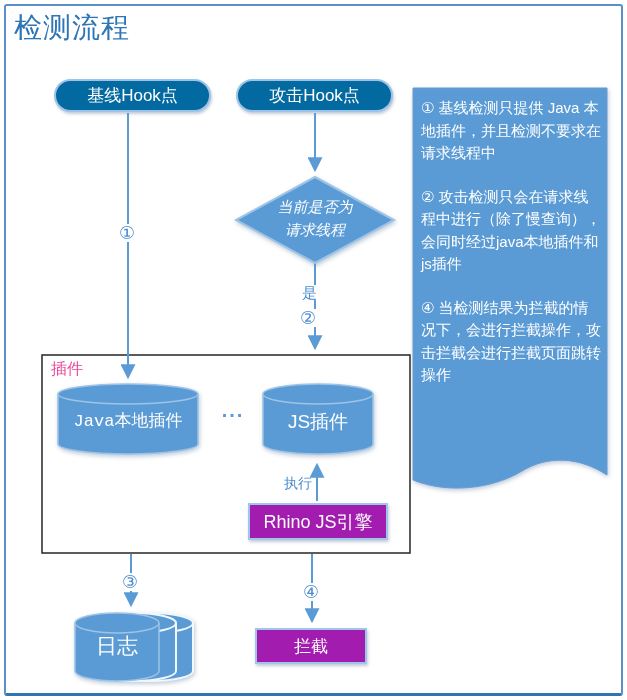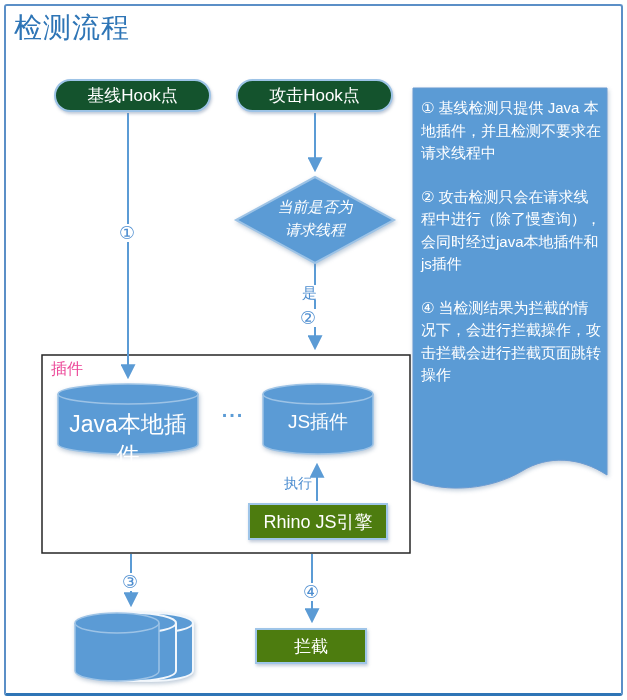--- a/index.html
+++ b/index.html
@@ -14,21 +14,21 @@
     border-radius:3px; pointer-events:none;
   }
   .abs { position:absolute; }
   .title {
     left:14px; top:9px; font-size:28px; color:#2e75b6; letter-spacing:1px;
   }
   svg.layer { position:absolute; left:0; top:0; pointer-events:none; }
   .shadow { filter:drop-shadow(1px 2px 2px rgba(110,140,170,.45)); }
 
   .pill {
-    width:157px; height:33px; background:#14532d;
+    width:157px; height:33px; background:#0369a1;
     border:2px solid #9dc3e6; border-radius:18px;
     color:#fff; display:flex; align-items:center; justify-content:center;
     font-size:17px; box-sizing:border-box;
     box-shadow:1px 2px 3px rgba(120,140,170,.45);
   }
   #pill-baseline { left:54px; top:79px; }
   #pill-attack   { left:236px; top:79px; }
 
   .diamond-text {
     left:245px; top:196px; width:140px; text-align:center;
@@ -46,26 +46,26 @@
   .small-label { color:#4e8ed0; font-size:15px; line-height:1; }
   #yes  { left:300px; top:285px; background:#fff; padding:0 2px; }
   #exec { left:284px; top:476px; font-size:14px; }
   #ellipsis {
     left:208px; top:399px; width:50px; text-align:center;
     color:#5b9bd5; font-size:20px; font-weight:bold; letter-spacing:2px;
   }
   #plugin-box-label { left:51px; top:359px; font-size:16px; color:#ec4899; }
 
   .cyl-label { color:#fff; text-align:center; }
-  #java-label { left:58px;  top:409px; width:140px; font-size:23px; }
+  #java-label { left:58px;  top:409px; width:140px; font-size:17px;font-family:Liberation Mono, monospace; }
   #js-label   { left:263px; top:409px; width:110px; font-size:19px; }
   #log-label  { left:75px;  top:632px; width:84px;  font-size:21px; }
 
   .rect-node {
-    background:#4d7c0f; border:2px solid #9fc5e8; color:#fff;
+    background:#a21caf; border:2px solid #9fc5e8; color:#fff;
     display:flex; align-items:center; justify-content:center;
     box-sizing:border-box; box-shadow:1px 2px 3px rgba(120,140,170,.45);
   }
   #rhino { left:248px; top:503px; width:140px; height:37px; font-size:18px; }
   #block { left:255px; top:628px; width:112px; height:36px; font-size:17px; }
 
   #notes {
     left:421px; top:97px; width:180px;
     color:#fff; font-size:15px; line-height:1.5;
   }
@@ -142,20 +142,21 @@
   <span class="abs small-label" id="yes">是</span>
   <span class="abs num" id="num2">②</span>
   <span class="abs num" id="num3">③</span>
   <span class="abs num" id="num4">④</span>
   <span class="abs small-label" id="exec">执行</span>
 
   <div class="abs" id="plugin-box-label">插件</div>
   <div class="abs cyl-label" id="java-label">Java本地插件</div>
   <div class="abs" id="ellipsis">...</div>
   <div class="abs cyl-label" id="js-label">JS插件</div>
+  <div class="abs cyl-label" id="log-label">日志</div>
 
   <div class="abs rect-node" id="rhino">
     <span>Rhino JS引擎</span>
   </div>
   <div class="abs rect-node" id="block">
     <span>拦截</span>
   </div>
 
   <div class="abs" id="notes">
     <p class="note">① 基线检测只提供 Java 本地插件，并且检测不要求在请求线程中</p>

